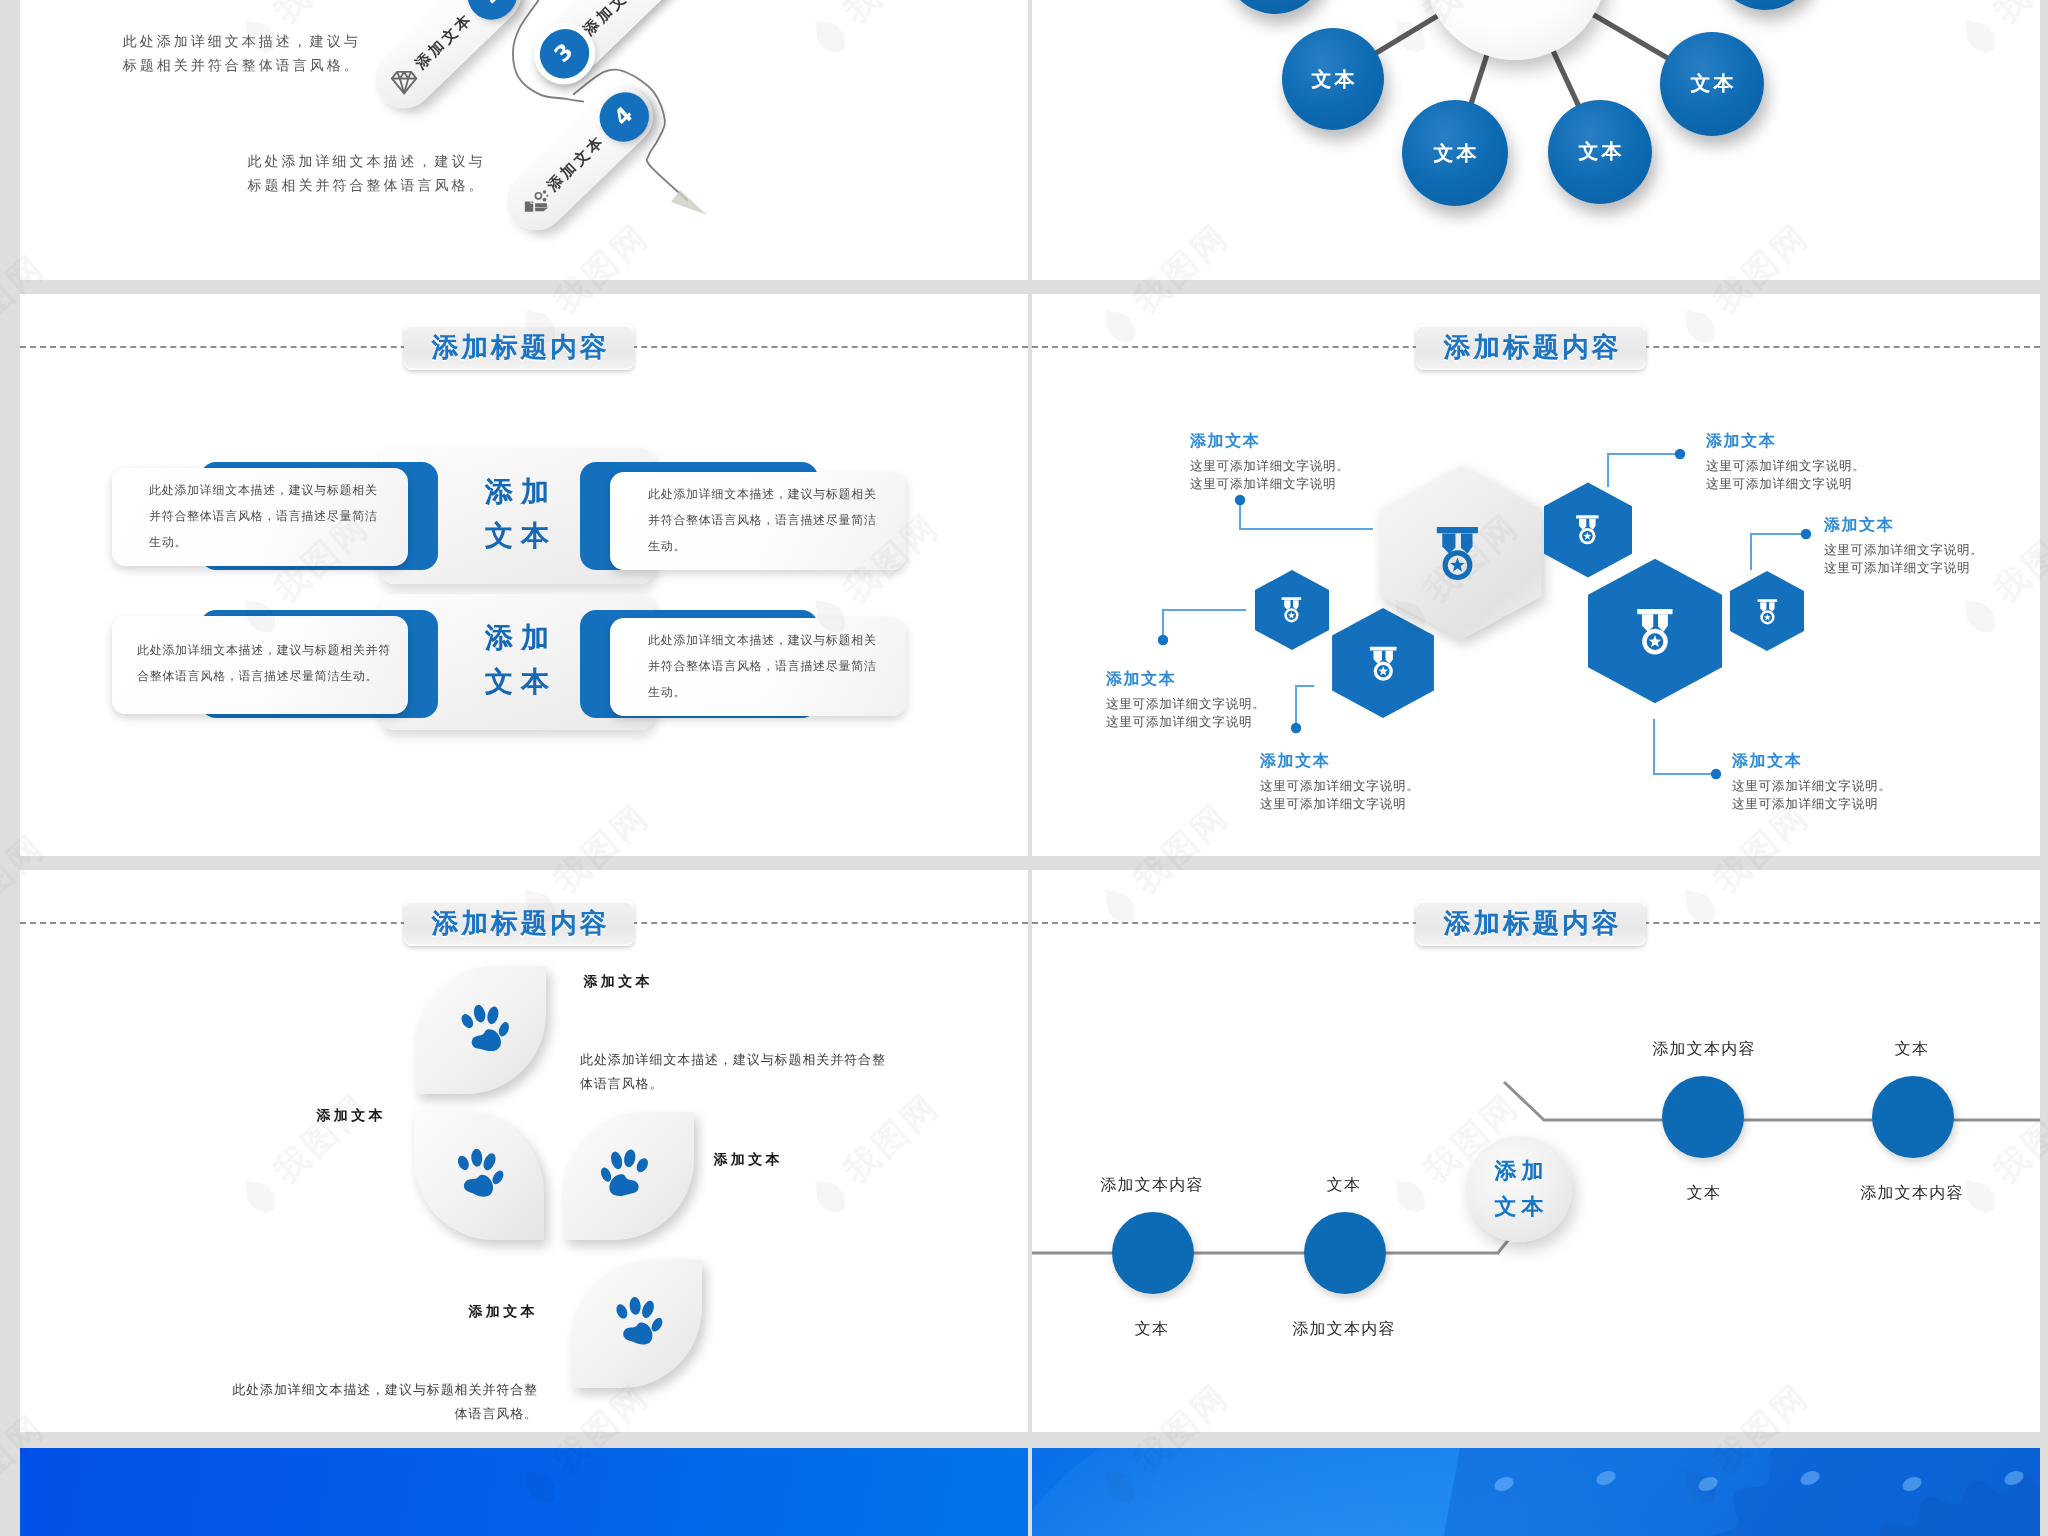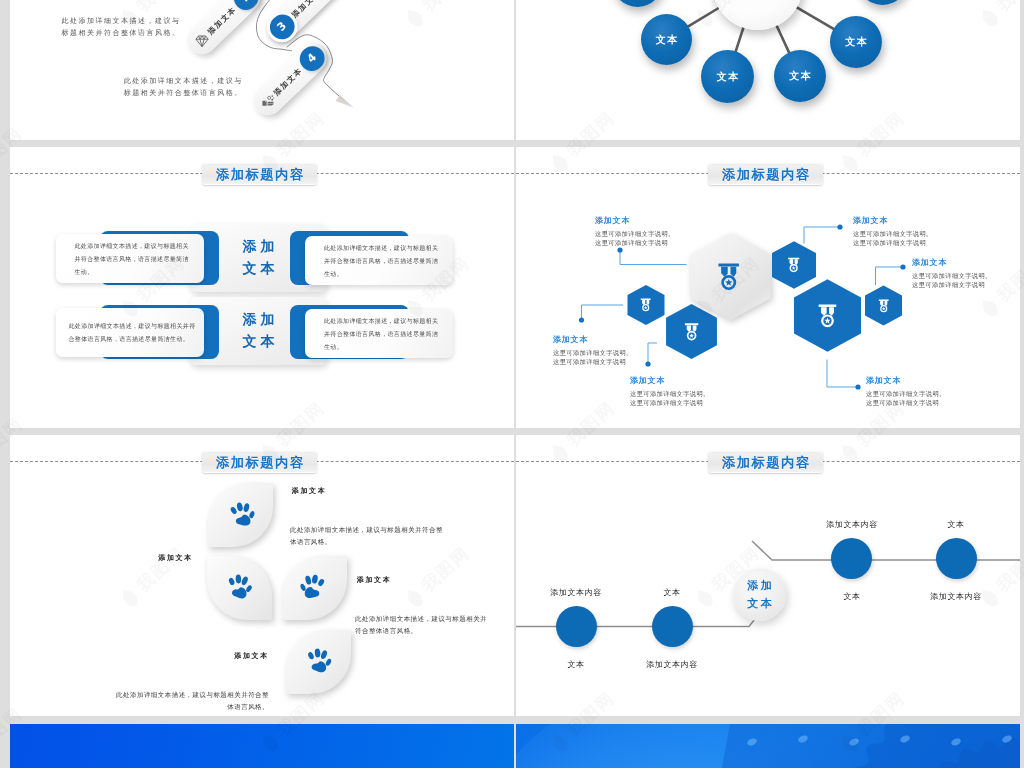--- a/index.html
+++ b/index.html
@@ -570,22 +570,20 @@
     <div class="pw-txt t1">
       <div class="pw-h">添加文本</div>
       <div class="pw-b">此处添加详细文本描述，建议与标题相关并符合整
 体语言风格。</div>
     </div>
     <div class="pw-txt t2">
       <div class="pw-h">添加文本</div>
     </div>
     <div class="pw-txt t3">
       <div class="pw-h">添加文本</div>
-      <div class="pw-b">此处添加详细文本描述，建议与标题相关并
-符合整体语言风格。</div>
     </div>
     <div class="pw-txt t4">
       <div class="pw-h">添加文本</div>
       <div class="pw-b">此处添加详细文本描述，建议与标题相关并符合整
 体语言风格。</div>
     </div>
   </div>
 
   <div class="slide s6">
     <div class="dashline"></div>

